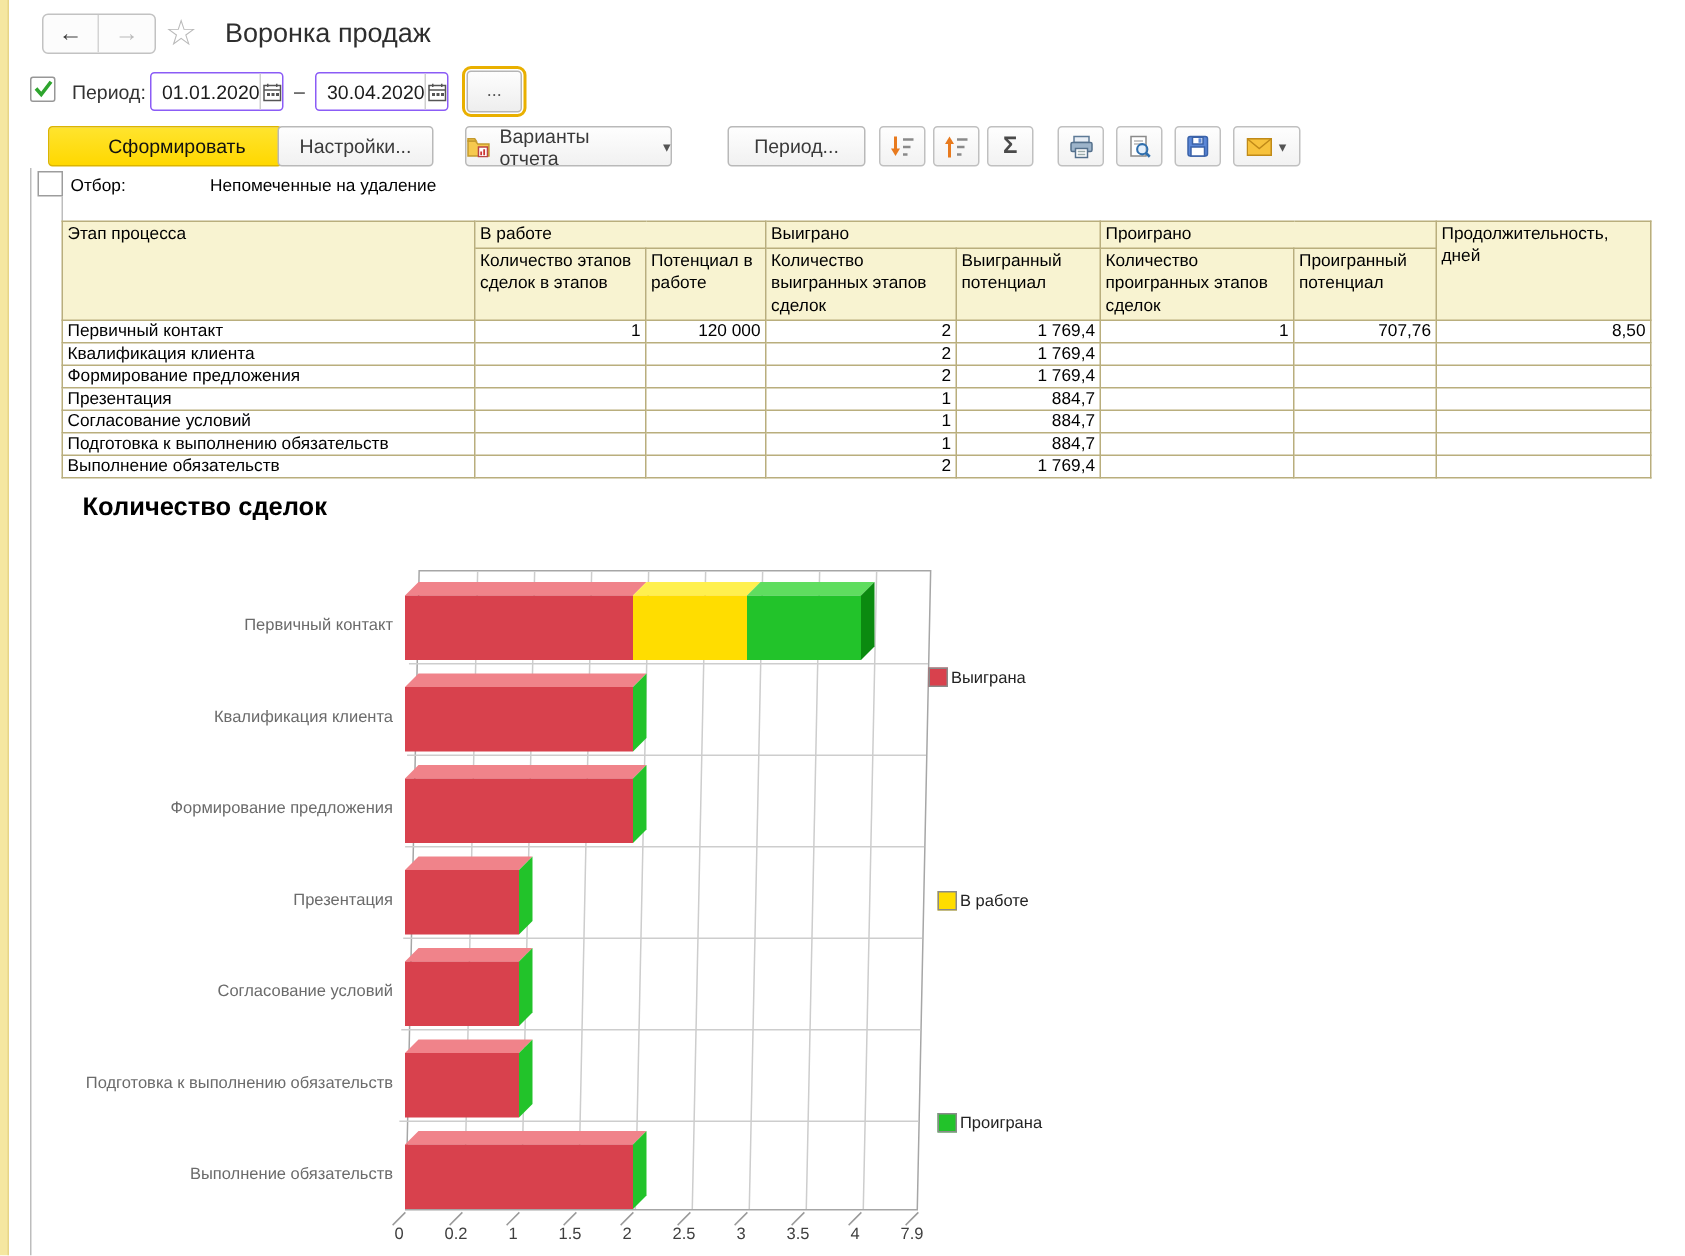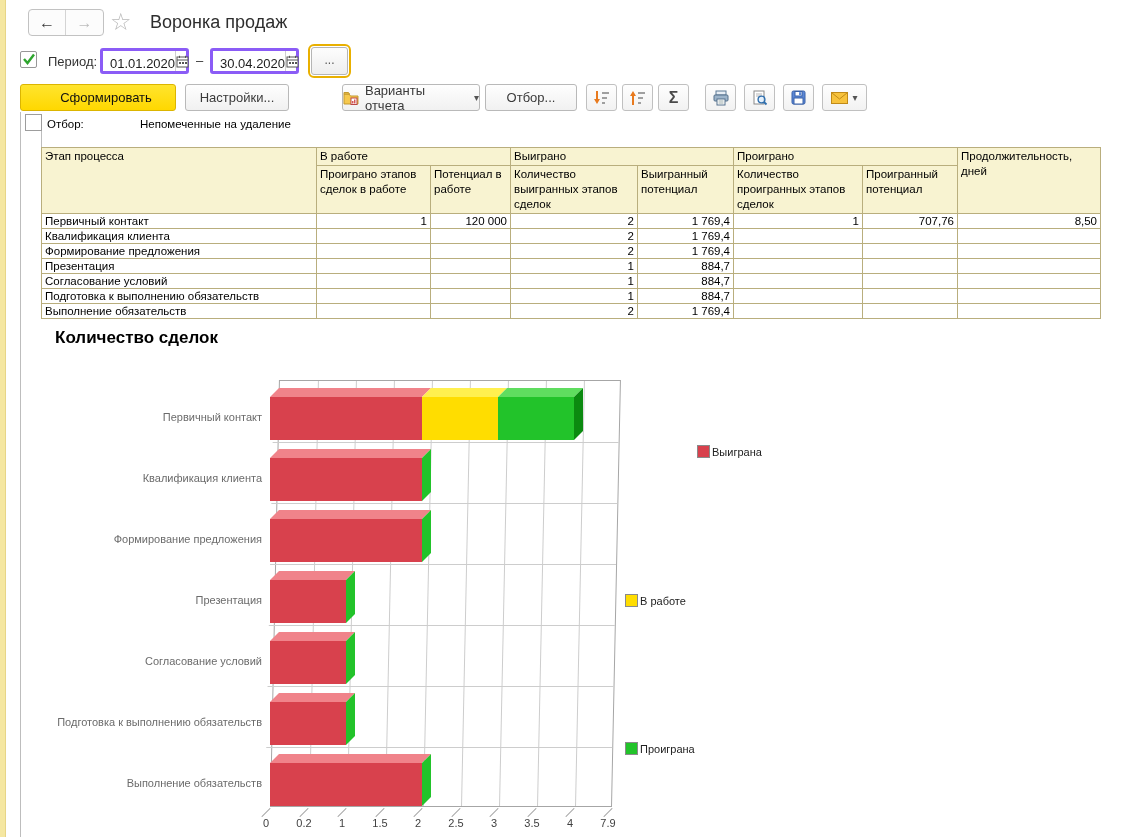--- a/index.html
+++ b/index.html
@@ -14,31 +14,31 @@
   .navbtn { width:37px; display:flex; align-items:center; justify-content:center; font-size:16px; cursor:default; }
   .navbtn.back { color:#3c3c3c; border-right:1px solid #d4d4d4; font-weight:bold; }
   .navbtn.fwd { color:#bcbcbc; font-weight:bold; }
   .star { left:110px; top:8px; font-size:24px; color:#b9b9b9; }
   .page-title { left:150px; top:12px; font-size:18px; color:#2e2e2e; }
 
   
   .checkbox { left:20px; top:51px; width:17px; height:17px; border:1px solid #979797; border-radius:2px; background:#fff; }
   .checkbox svg { position:absolute; left:1px; top:0px; }
   .period-label { left:48px; top:54px; font-size:13px; color:#333; }
-  .date-field { top:48px; height:26px; width:89px; border:3px solid #8b5cf6; border-radius:3px; background:#fff; display:flex; }
+  .date-field { top:48px; height:26px; width:89px; border:1px solid #8b5cf6; border-radius:3px; background:#fff; display:flex; }
   .date-field .val { flex:1; font-size:13px; color:#1c1c1c; padding:5px 0 0 7px; }
   .date-field .calbtn { width:24px; border-left:1px solid #cfcfcf; display:flex; align-items:center; justify-content:center; }
   .dash { left:196px; top:53px; font-size:13px; color:#333; }
   .more-btn { left:311px; top:47px; width:37px; height:28px; background:linear-gradient(#fdfdfd,#eee); border:1px solid #b5b5b5; border-radius:3px; outline:2px solid #e9b000; outline-offset:1px; font-size:12px; color:#555; text-align:center; line-height:24px; }
 
   
   .btn { top:84px; height:27px; background:linear-gradient(#fefefe,#f1f1f1); border:1px solid #b9b9b9; border-radius:3px; font-size:13px; color:#3a3a3a; display:flex; align-items:center; justify-content:center; gap:6px; }
-  .btn-generate { left:20px; width:156px; background:linear-gradient(#ffe42e,#ffd800); border:1px solid #dcb500; color:#111;padding-left:16px; }
+  .btn-generate { left:32px; width:156px; background:linear-gradient(#ffe42e,#ffd800); border:1px solid #dcb500; color:#111;padding-left:16px; }
   .btn-settings { left:185px; width:104px; }
-  .btn-variants { left:310px; width:138px;margin-left:32px; }
+  .btn-variants { left:310px; width:138px; }
   .btn-find { left:485px; width:92px; }
   .iconbtn { top:84px; width:31px; height:27px; background:linear-gradient(#fefefe,#f2f2f2); border:1px solid #c0c0c0; border-radius:3px; display:flex; align-items:center; justify-content:center; }
   .sigma { font-size:16px; font-weight:bold; color:#4a4a4a; }
   .caret { font-size:10px; color:#555; }
   .btn-mail { left:822px; top:84px; width:45px; height:27px; background:linear-gradient(#fefefe,#f2f2f2); border:1px solid #c0c0c0; border-radius:3px; display:flex; align-items:center; justify-content:center; gap:4px; }
 
   
   .report-vline { left:20px; top:112px; width:1px; height:725px; background:#bdbdbd; }
   .expander { left:25px; top:114px; width:17px; height:17px; border:1px solid #9d9d9d; background:#fff; }
   .gutter-vline { left:41px; top:131px; width:1px; height:16px; background:#bdbdbd; }
@@ -136,21 +136,21 @@
       <path d="M1 3 L6 3 L7.5 5 L15 5 L15 13 L1 13 Z" fill="#f6c94e" stroke="#c49a2e"></path>
       <path d="M1 3 L1 1.5 L5.5 1.5 L6.5 3 Z" fill="#f6c94e" stroke="#c49a2e"></path>
       <rect x="8" y="7" width="6" height="6.5" fill="#fff" stroke="#b44"></rect>
       <rect x="9.2" y="10" width="1.2" height="2.5" fill="#c33"></rect>
       <rect x="11.2" y="8.5" width="1.2" height="4" fill="#c33"></rect>
     </svg>
   <span>Варианты отчета</span>
   <span class="caret">▾</span>
 </div>
 <div class="abs btn btn-find">
-    <span>Отбор...</span>
+    <span>Период...</span>
   </div>
 
 <div class="abs iconbtn" style="left:586px">
   <svg width="18" height="16" viewBox="0 0 18 16">
       <line x1="9" y1="3" x2="16" y2="3" stroke="#8a8a8a" stroke-width="1.6"></line>
       <line x1="9" y1="8" x2="14" y2="8" stroke="#8a8a8a" stroke-width="1.6"></line>
       <line x1="9" y1="13" x2="12" y2="13" stroke="#8a8a8a" stroke-width="1.6"></line>
       <line x1="4" y1="1" x2="4" y2="12" stroke="#e87a1e" stroke-width="2"></line>
       <path d="M1 9 L4 14 L7 9 Z" fill="#e87a1e"></path>
     </svg>
@@ -222,21 +222,21 @@
   </colgroup>
   <thead>
     <tr class="r1">
       <th rowspan="2">Этап процесса</th>
       <th colspan="2">В работе</th>
       <th colspan="2">Выиграно</th>
       <th colspan="2">Проиграно</th>
       <th rowspan="2">Продолжительность, дней</th>
     </tr>
     <tr class="r2">
-      <th>Проиграно этапов сделок в работе</th>
+      <th>Количество этапов сделок в этапов</th>
       <th>Потенциал в работе</th>
       <th>Количество выигранных этапов сделок</th>
       <th>Выигранный потенциал</th>
       <th>Количество проигранных этапов сделок</th>
       <th>Проигранный потенциал</th>
     </tr>
   </thead>
   <tbody>
       <tr>
         <td class="stage">Первичный контакт</td>
@@ -376,21 +376,21 @@
     <div class="tickmark" style="left: 450px; top: 436px;"></div>
     <div class="ticklabel" style="left: 441px; top: 441px;">2.5</div>
     <div class="tickmark" style="left: 488px; top: 436px;"></div>
     <div class="ticklabel" style="left: 479px; top: 441px;">3</div>
     <div class="tickmark" style="left: 526px; top: 436px;"></div>
     <div class="ticklabel" style="left: 517px; top: 441px;">3.5</div>
     <div class="tickmark" style="left: 564px; top: 436px;"></div>
     <div class="ticklabel" style="left: 555px; top: 441px;">4</div>
     <div class="tickmark" style="left: 602px; top: 436px;"></div>
     <div class="ticklabel" style="left: 593px; top: 441px;">7.9</div>
-    <div class="legend-item" style="left: 661px; top: 69px; padding-left: 36px;">
+    <div class="legend-item" style="left: 619px; top: 69px;">
       <div class="legend-swatch" style="background: rgb(216, 65, 77);"></div>
       <span class="legend-text">Выиграна</span>
     </div>
     <div class="legend-item" style="left: 625px; top: 218px;">
       <div class="legend-swatch" style="background: rgb(255, 221, 0);"></div>
       <span class="legend-text">В работе</span>
     </div>
     <div class="legend-item" style="left: 625px; top: 366px;">
       <div class="legend-swatch" style="background: rgb(34, 195, 42);"></div>
       <span class="legend-text">Проиграна</span>

